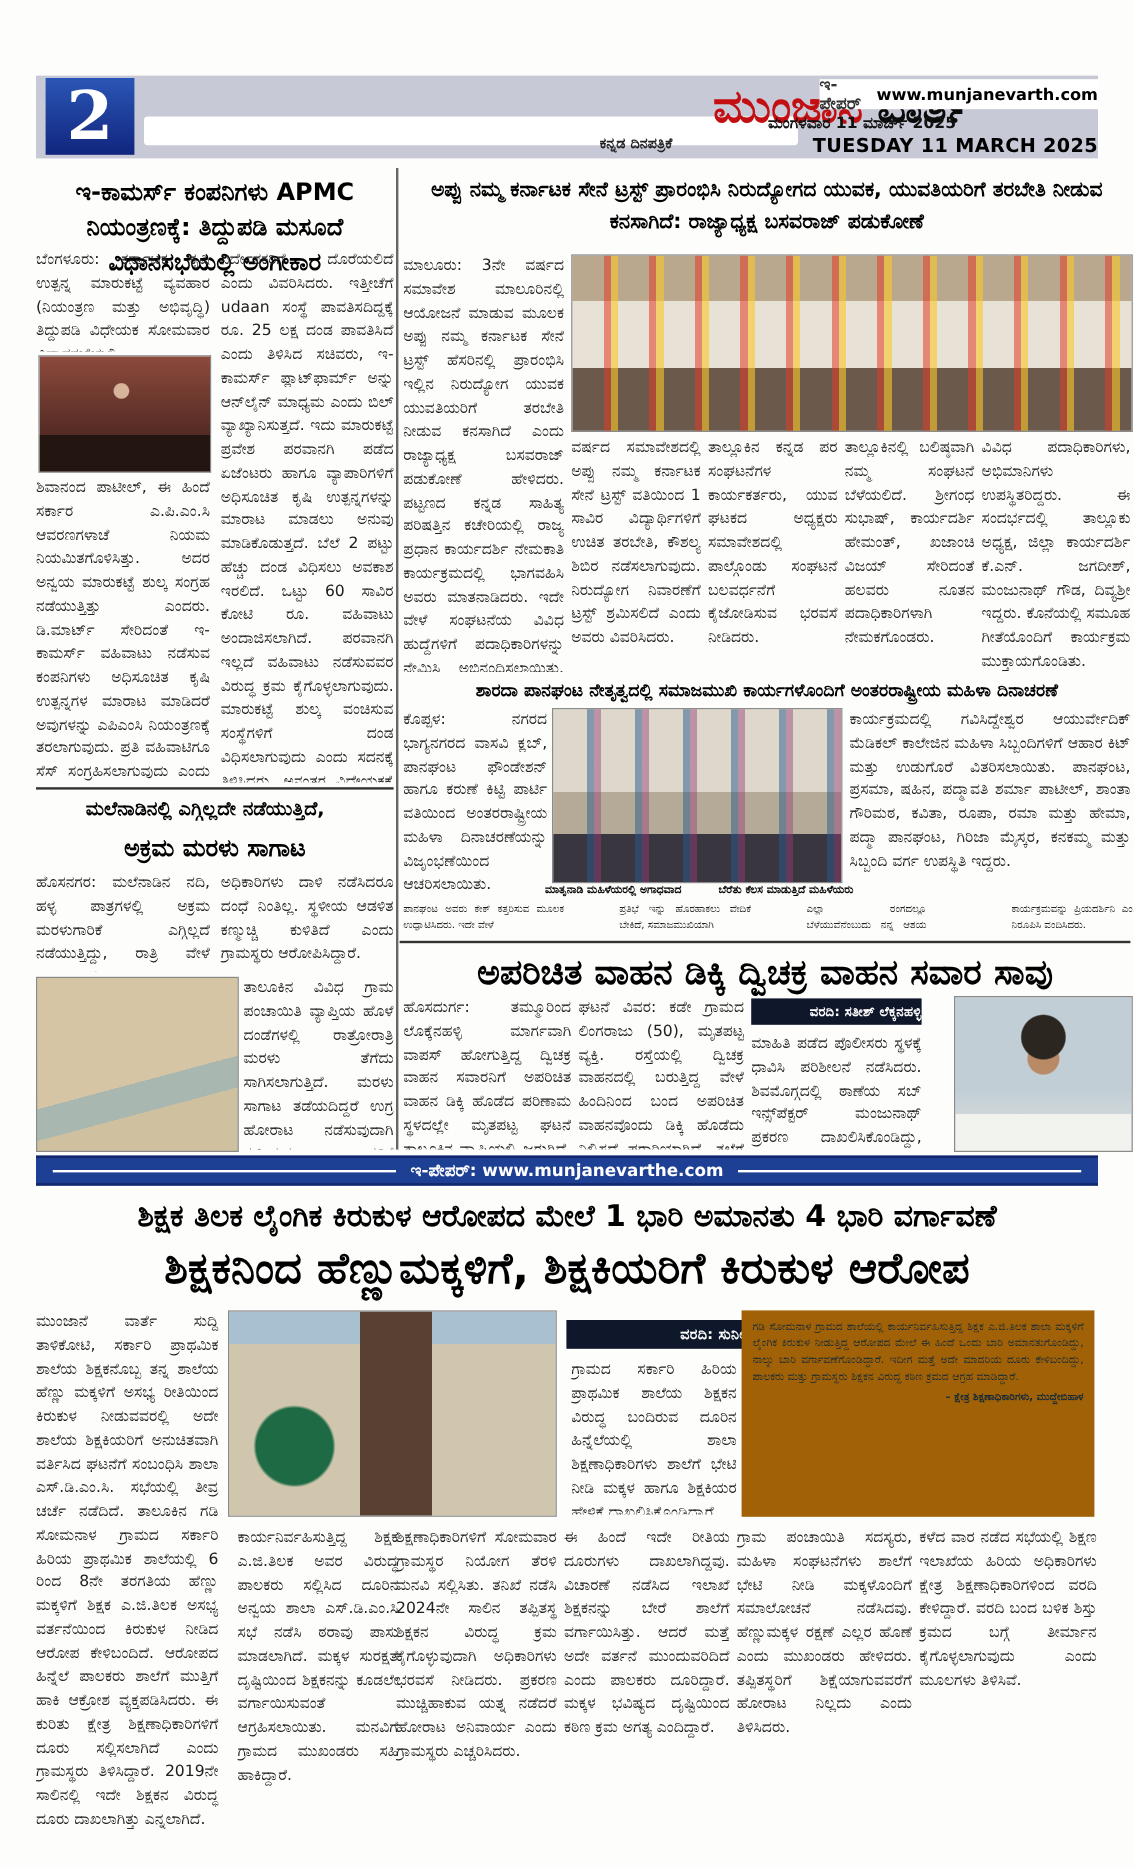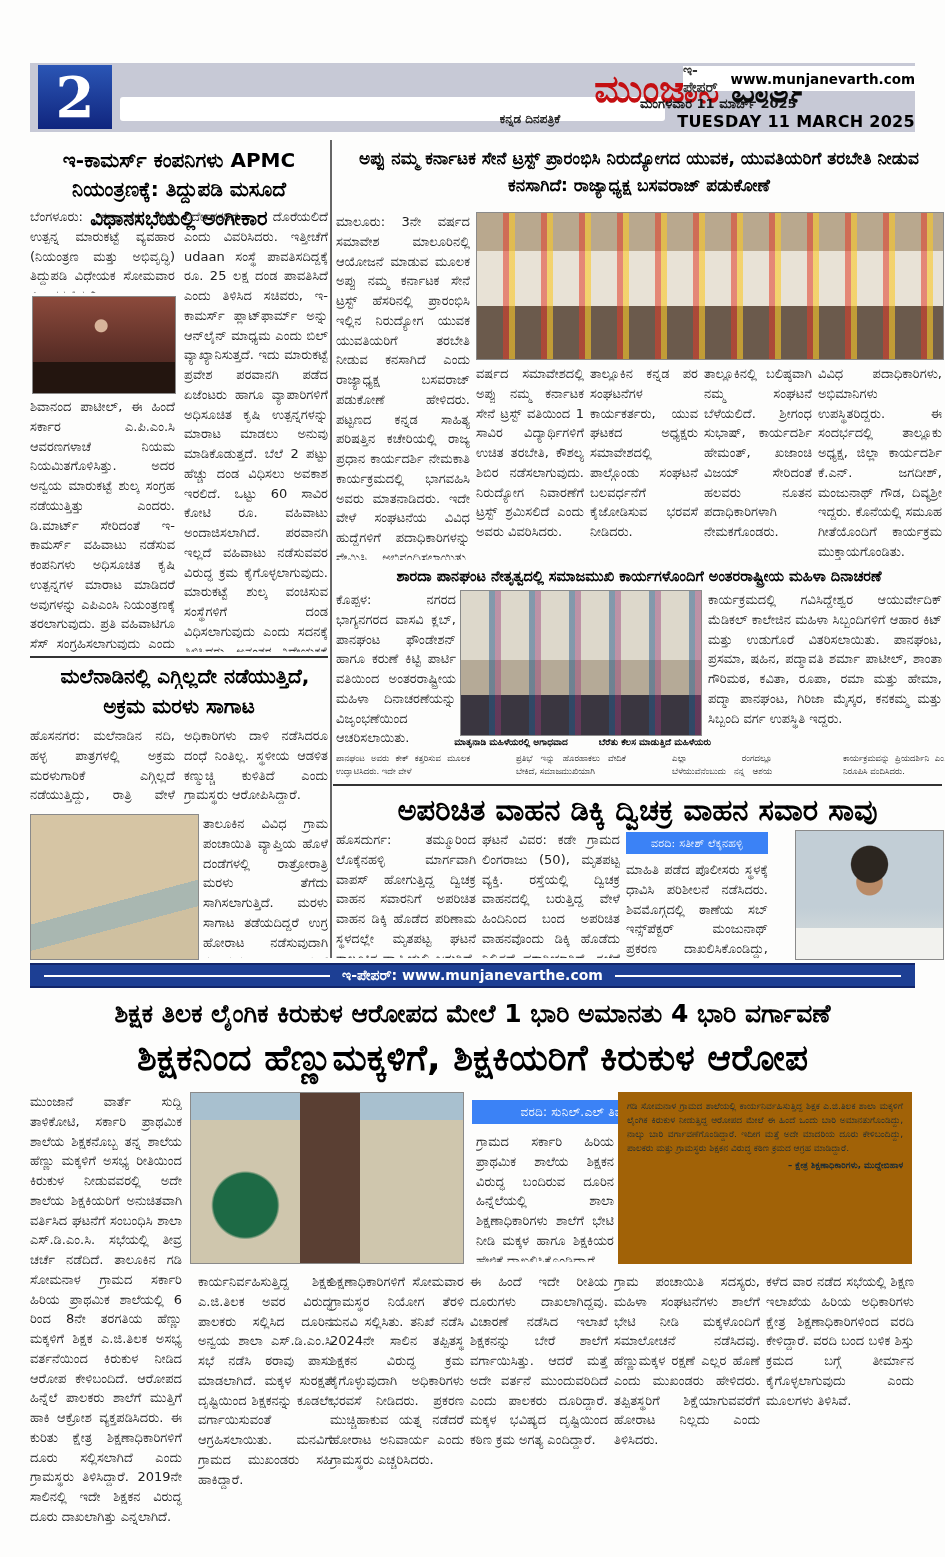--- a/index.html
+++ b/index.html
@@ -44,22 +44,22 @@
      linear-gradient(0deg,#f2f2ee 0 24%,transparent 24%),
      linear-gradient(180deg,#c2ced6 0 60%,#dfe3df 100%)}
   .ph-sand{background-image:
      linear-gradient(165deg,#d6c5a4 0 58%,#a9b7b1 58% 72%,#cfc0a0 72% 100%),
      linear-gradient(180deg,#e0d2b4,#bba888)}
   .ph-school{background-image:
      radial-gradient(circle at 20% 66%,#1d6a45 0 13%,transparent 14%),
      linear-gradient(90deg,transparent 0 40%,#5a3f33 40% 62%,transparent 62%),
      linear-gradient(180deg,#a8c0cf 0 16%,#cfc6ad 16% 100%)}
   
-  .bybox{background:#3b82f6;color:#fff;display:flex;align-items:center;justify-content:center;
-         font-size:11px;font-weight:400;letter-spacing:.2px}
+  .bybox{background:#0f172a;color:#fff;display:flex;align-items:center;justify-content:flex-end;
+         font-size:11px;font-weight:700;letter-spacing:.2px}
   
   .banner{background:#1d3f94;display:flex;align-items:center;gap:12px;padding:0 14px;box-sizing:border-box;
           border-top:2px solid #12266b;border-bottom:2px solid #12266b}
   .banner .bline{flex:1;height:2px;background:#fff}
   .banner .btxt{color:#fff;font-size:14px;font-weight:700;white-space:nowrap}
   
   .highlight{background:#a16207;padding:8px 9px;box-sizing:border-box}
   .highlight .htxt{font-size:9px;line-height:1.55;text-align:justify;color:#13293a}
   .highlight .hattr{font-size:8.5px;font-weight:700;text-align:right;color:#13293a;margin-top:4px}
   .cap{font-size:9px;font-weight:700;text-align:center;color:#000;overflow:hidden;white-space:nowrap}
@@ -86,21 +86,21 @@
 
 <div class="abs vline" style="left:330px;top:140px;width:2px;height:818px"></div>
 
 <div class="abs hl" style="left:30px;top:146px;width:298px;font-size:20px">ಇ-ಕಾಮರ್ಸ್ ಕಂಪನಿಗಳು APMC ನಿಯಂತ್ರಣಕ್ಕೆ: ತಿದ್ದುಪಡಿ ಮಸೂದೆ ವಿಧಾನಸಭೆಯಲ್ಲಿ ಅಂಗೀಕಾರ</div>
 <div class="abs txt" style="left:30px;top:207px;width:145px;height:86px">ಬೆಂಗಳೂರು: ಕರ್ನಾಟಕ ಕೃಷಿ ಉತ್ಪನ್ನ ಮಾರುಕಟ್ಟೆ ವ್ಯವಹಾರ (ನಿಯಂತ್ರಣ ಮತ್ತು ಅಭಿವೃದ್ಧಿ) ತಿದ್ದುಪಡಿ ವಿಧೇಯಕ ಸೋಮವಾರ ವಿಧಾನಸಭೆಯಲ್ಲಿ ಅಂಗೀಕಾರಗೊಂಡಿದೆ. ಮಸೂದೆ ಮಂಡಿಸಿ ಸದನಕ್ಕೆ ವಿವರ ನೀಡಿದ ರಾಜ್ಯ ಕೃಷಿ ಮಾರುಕಟ್ಟೆ ಸಚಿವ</div>
 <div class="abs ph ph-assembly" style="left:32px;top:296px;width:142px;height:96px"></div>
 <div class="abs txt" style="left:30px;top:397px;width:145px;height:255px">ಶಿವಾನಂದ ಪಾಟೀಲ್, ಈ ಹಿಂದೆ ಸರ್ಕಾರ ಎ.ಪಿ.ಎಂ.ಸಿ ಆವರಣಗಳಾಚೆ ನಿಯಮ ನಿಯಮಿತಗೊಳಿಸಿತ್ತು. ಅದರ ಅನ್ವಯ ಮಾರುಕಟ್ಟೆ ಶುಲ್ಕ ಸಂಗ್ರಹ ನಡೆಯುತ್ತಿತ್ತು ಎಂದರು. ಡಿ.ಮಾರ್ಟ್ ಸೇರಿದಂತೆ ಇ-ಕಾಮರ್ಸ್ ವಹಿವಾಟು ನಡೆಸುವ ಕಂಪನಿಗಳು ಅಧಿಸೂಚಿತ ಕೃಷಿ ಉತ್ಪನ್ನಗಳ ಮಾರಾಟ ಮಾಡಿದರೆ ಅವುಗಳನ್ನು ಎಪಿಎಂಸಿ ನಿಯಂತ್ರಣಕ್ಕೆ ತರಲಾಗುವುದು. ಪ್ರತಿ ವಹಿವಾಟಿಗೂ ಸೆಸ್ ಸಂಗ್ರಹಿಸಲಾಗುವುದು ಎಂದು ವಿವರಿಸಿದರು. ಉಲ್ಲಂಘನೆಗಳಿಗೆ (ವೇ ಬಿಲ್) ನಿಯಮದ ಅನ್ವಯ ದಂಡ ವಿಧಿಸಲು ಅವಕಾಶವಿದೆ. ಪ್ರಶ್ನೆಗಳಿಗೆ ಉತ್ತರಿಸಿದ ಸಚಿವರು, ರೈತರ ಹಿತ ಕಾಯಲು ಸರ್ಕಾರ ಬದ್ಧವಾಗಿದೆ, ಮಾರುಕಟ್ಟೆಗಳ ಮೂಲಸೌಕರ್ಯ ಅಭಿವೃದ್ಧಿಗೆ ಸೆಸ್ ಹಣ ಬಳಸಲಾಗುವುದು ಎಂದು ಹೇಳಿದರು. ಈ ಪ್ರಕ್ರಿಯೆಗಳಿಗೆ ಸಂಬಂಧಿಸಿದ ಮೇಲ್ಮನವಿಗಳನ್ನು ವಿಚಾರಣೆ ನಡೆಸಿ, ಆದೇಶ ಹೊರಡಿಸುವ ಅಧಿಕಾರ ಕೃಷಿ ಮಾರುಕಟ್ಟೆ ಸಚಿವರಿಗೆ ಇರಲಿದೆ ಎಂದು ತಿಳಿಸಿದರು.</div>
 <div class="abs txt" style="left:184px;top:207px;width:144px;height:445px">ನಿರ್ದೇಶಕರಿಗೆ ದೊರೆಯಲಿದೆ ಎಂದು ವಿವರಿಸಿದರು. ಇತ್ತೀಚೆಗೆ udaan ಸಂಸ್ಥೆ ಪಾವತಿಸದಿದ್ದಕ್ಕೆ ರೂ. 25 ಲಕ್ಷ ದಂಡ ಪಾವತಿಸಿದೆ ಎಂದು ತಿಳಿಸಿದ ಸಚಿವರು, ಇ-ಕಾಮರ್ಸ್ ಪ್ಲಾಟ್‌ಫಾರ್ಮ್ ಅನ್ನು ಆನ್‌ಲೈನ್ ಮಾಧ್ಯಮ ಎಂದು ಬಿಲ್ ವ್ಯಾಖ್ಯಾನಿಸುತ್ತದೆ. ಇದು ಮಾರುಕಟ್ಟೆ ಪ್ರವೇಶ ಪರವಾನಗಿ ಪಡೆದ ಏಜೆಂಟರು ಹಾಗೂ ವ್ಯಾಪಾರಿಗಳಿಗೆ ಅಧಿಸೂಚಿತ ಕೃಷಿ ಉತ್ಪನ್ನಗಳನ್ನು ಮಾರಾಟ ಮಾಡಲು ಅನುವು ಮಾಡಿಕೊಡುತ್ತದೆ. ಬೆಲೆ 2 ಪಟ್ಟು ಹೆಚ್ಚು ದಂಡ ವಿಧಿಸಲು ಅವಕಾಶ ಇರಲಿದೆ. ಒಟ್ಟು 60 ಸಾವಿರ ಕೋಟಿ ರೂ. ವಹಿವಾಟು ಅಂದಾಜಿಸಲಾಗಿದೆ. ಪರವಾನಗಿ ಇಲ್ಲದೆ ವಹಿವಾಟು ನಡೆಸುವವರ ವಿರುದ್ಧ ಕ್ರಮ ಕೈಗೊಳ್ಳಲಾಗುವುದು. ಮಾರುಕಟ್ಟೆ ಶುಲ್ಕ ವಂಚಿಸುವ ಸಂಸ್ಥೆಗಳಿಗೆ ದಂಡ ವಿಧಿಸಲಾಗುವುದು ಎಂದು ಸದನಕ್ಕೆ ತಿಳಿಸಿದರು. ಅನಂತರ ವಿಧೇಯಕಕ್ಕೆ ಧ್ವನಿಮತದ ಅಂಗೀಕಾರ ದೊರೆಯಿತು. ಅಂತಹ ಮಾದರಿಗಳು ಅಗತ್ಯ ಪರವಾನಗಿ ಪಡೆದು ನಿಗದಿತ ಮಾತ್ರ ಕಾರ್ಯನಿರ್ವಹಿಸುತ್ತವೆ ಎಂದು ಆ ನಿಯಮಾವಳಿಗಳಲ್ಲಿ ಹೇಳಲಾಗಿದೆ.</div>
 <div class="abs rule" style="left:30px;top:656px;width:298px;height:2px"></div>
 
-<div class="abs hl" style="left:36px;top:662px;width:298px;font-size:20px">ಮಲೆನಾಡಿನಲ್ಲಿ ಎಗ್ಗಿಲ್ಲದೇ ನಡೆಯುತ್ತಿದೆ,</div>
+<div class="abs hl" style="left:22px;top:662px;width:298px;font-size:16px">ಮಲೆನಾಡಿನಲ್ಲಿ ಎಗ್ಗಿಲ್ಲದೇ ನಡೆಯುತ್ತಿದೆ,</div>
 <div class="abs hl" style="left:30px;top:692px;width:298px;font-size:20px">ಅಕ್ರಮ ಮರಳು ಸಾಗಾಟ</div>
 <div class="abs txt" style="left:30px;top:726px;width:145px;height:84px">ಹೊಸನಗರ: ಮಲೆನಾಡಿನ ನದಿ, ಹಳ್ಳ ಪಾತ್ರಗಳಲ್ಲಿ ಅಕ್ರಮ ಮರಳುಗಾರಿಕೆ ಎಗ್ಗಿಲ್ಲದೆ ನಡೆಯುತ್ತಿದ್ದು, ರಾತ್ರಿ ವೇಳೆ ಟ್ರ್ಯಾಕ್ಟರ್‌ಗಳಲ್ಲಿ ಮರಳು ಸಾಗಾಟ ಭರದಿಂದ ಸಾಗಿದೆ.</div>
 <div class="abs txt" style="left:184px;top:726px;width:144px;height:84px">ಅಧಿಕಾರಿಗಳು ದಾಳಿ ನಡೆಸಿದರೂ ದಂಧೆ ನಿಂತಿಲ್ಲ. ಸ್ಥಳೀಯ ಆಡಳಿತ ಕಣ್ಮುಚ್ಚಿ ಕುಳಿತಿದೆ ಎಂದು ಗ್ರಾಮಸ್ಥರು ಆರೋಪಿಸಿದ್ದಾರೆ.</div>
 <div class="abs ph ph-sand" style="left:30px;top:814px;width:167px;height:144px"></div>
 <div class="abs txt" style="left:203px;top:814px;width:125px;height:144px">ತಾಲೂಕಿನ ವಿವಿಧ ಗ್ರಾಮ ಪಂಚಾಯಿತಿ ವ್ಯಾಪ್ತಿಯ ಹೊಳೆ ದಂಡೆಗಳಲ್ಲಿ ರಾತ್ರೋರಾತ್ರಿ ಮರಳು ತೆಗೆದು ಸಾಗಿಸಲಾಗುತ್ತಿದೆ. ಮರಳು ಸಾಗಾಟ ತಡೆಯದಿದ್ದರೆ ಉಗ್ರ ಹೋರಾಟ ನಡೆಸುವುದಾಗಿ ಸ್ಥಳೀಯರು ಎಚ್ಚರಿಕೆ ನೀಡಿದ್ದಾರೆ.</div>
 
 <div class="abs hl" style="left:336px;top:145px;width:606px;font-size:17px;line-height:1.6">ಅಪ್ಪು ನಮ್ಮ ಕರ್ನಾಟಕ ಸೇನೆ ಟ್ರಸ್ಟ್ ಪ್ರಾರಂಭಿಸಿ ನಿರುದ್ಯೋಗದ ಯುವಕ, ಯುವತಿಯರಿಗೆ ತರಬೇತಿ ನೀಡುವ ಕನಸಾಗಿದೆ: ರಾಜ್ಯಾಧ್ಯಕ್ಷ ಬಸವರಾಜ್ ಪಡುಕೋಣೆ</div>
 <div class="abs txt" style="left:336px;top:212px;width:134px;height:348px">ಮಾಲೂರು: 3ನೇ ವರ್ಷದ ಸಮಾವೇಶ ಮಾಲೂರಿನಲ್ಲಿ ಆಯೋಜನೆ ಮಾಡುವ ಮೂಲಕ ಅಪ್ಪು ನಮ್ಮ ಕರ್ನಾಟಕ ಸೇನೆ ಟ್ರಸ್ಟ್ ಹೆಸರಿನಲ್ಲಿ ಪ್ರಾರಂಭಿಸಿ ಇಲ್ಲಿನ ನಿರುದ್ಯೋಗ ಯುವಕ ಯುವತಿಯರಿಗೆ ತರಬೇತಿ ನೀಡುವ ಕನಸಾಗಿದೆ ಎಂದು ರಾಜ್ಯಾಧ್ಯಕ್ಷ ಬಸವರಾಜ್ ಪಡುಕೋಣೆ ಹೇಳಿದರು. ಪಟ್ಟಣದ ಕನ್ನಡ ಸಾಹಿತ್ಯ ಪರಿಷತ್ತಿನ ಕಚೇರಿಯಲ್ಲಿ ರಾಜ್ಯ ಪ್ರಧಾನ ಕಾರ್ಯದರ್ಶಿ ನೇಮಕಾತಿ ಕಾರ್ಯಕ್ರಮದಲ್ಲಿ ಭಾಗವಹಿಸಿ ಅವರು ಮಾತನಾಡಿದರು. ಇದೇ ವೇಳೆ ಸಂಘಟನೆಯ ವಿವಿಧ ಹುದ್ದೆಗಳಿಗೆ ಪದಾಧಿಕಾರಿಗಳನ್ನು ನೇಮಿಸಿ ಅಭಿನಂದಿಸಲಾಯಿತು. ಡಾ. ಪುನೀತ್ ರಾಜ್‌ಕುಮಾರ್ ಅವರ ಆದರ್ಶಗಳನ್ನು ಯುವಕರು ಮೈಗೂಡಿಸಿಕೊಳ್ಳಬೇಕು ಎಂದು ಕರೆ ನೀಡಿದರು.</div>
 <div class="abs ph ph-group" style="left:476px;top:212px;width:466px;height:146px"></div>
 <div class="abs txt" style="left:476px;top:364px;width:108px;height:196px">ವರ್ಷದ ಸಮಾವೇಶದಲ್ಲಿ ಅಪ್ಪು ನಮ್ಮ ಕರ್ನಾಟಕ ಸೇನೆ ಟ್ರಸ್ಟ್ ವತಿಯಿಂದ 1 ಸಾವಿರ ವಿದ್ಯಾರ್ಥಿಗಳಿಗೆ ಉಚಿತ ತರಬೇತಿ, ಕೌಶಲ್ಯ ಶಿಬಿರ ನಡೆಸಲಾಗುವುದು. ನಿರುದ್ಯೋಗ ನಿವಾರಣೆಗೆ ಟ್ರಸ್ಟ್ ಶ್ರಮಿಸಲಿದೆ ಎಂದು ಅವರು ವಿವರಿಸಿದರು.</div>

